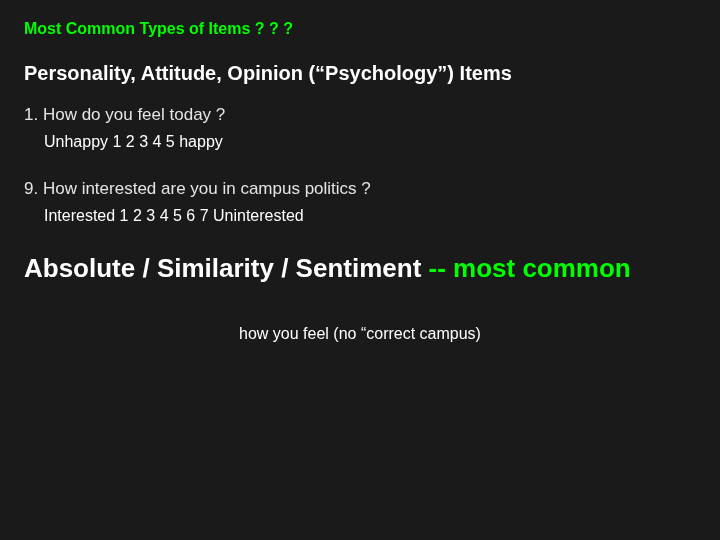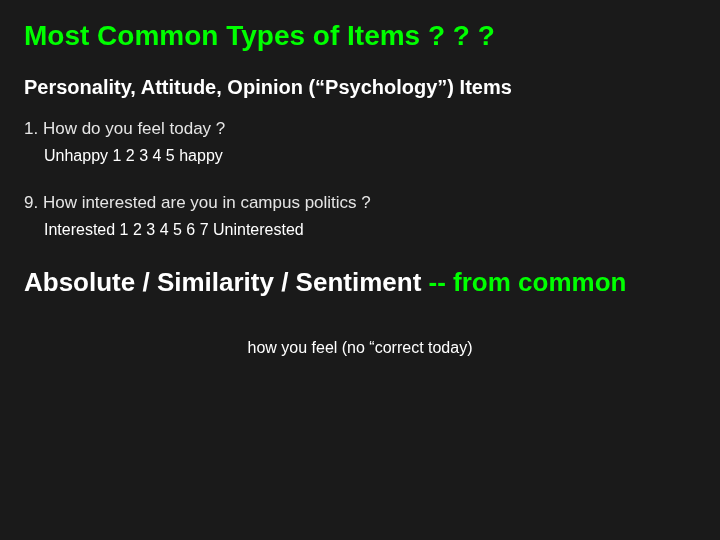--- a/index.html
+++ b/index.html
@@ -12,21 +12,21 @@
       width: 720px;
       height: 540px;
       background-color: #1a1a1a;
       font-family: Arial, sans-serif;
       color: #ffffff;
       overflow: hidden;
       padding: 20px 24px;
     }
 
     .title {
-      font-size: 28px;
+      font-size: 16px;
       font-weight: bold;
       color: #00ff00;
       margin-bottom: 24px;
     }
 
     .section-heading {
       font-size: 20px;
       font-weight: bold;
       color: #ffffff;
       margin-bottom: 20px;
@@ -72,19 +72,19 @@
 
 <div class="section-heading">Personality, Attitude, Opinion (“Psychology”) Items</div>
 
 <div class="question">1.  How do you feel today ?</div>
 <div class="scale-line">Unhappy  1   2   3   4   5  happy</div>
 
 <div class="question">9.  How interested are you in campus politics ?</div>
 <div class="scale-line">Interested  1  2  3  4  5  6  7  Uninterested</div>
 
 <div class="abs-heading">
-  <span>Absolute / Similarity / Sentiment  </span><span class="highlight">-- from common</span>
+  <span>Absolute / Similarity / Sentiment  </span><span class="highlight">-- most common</span>
 </div>
 
 <div class="description">
   <br>
-  <span>how you feel (no “correct today)</span>
+  <span>how you feel (no “correct campus)</span>
 </div>
 
 </body></html>

